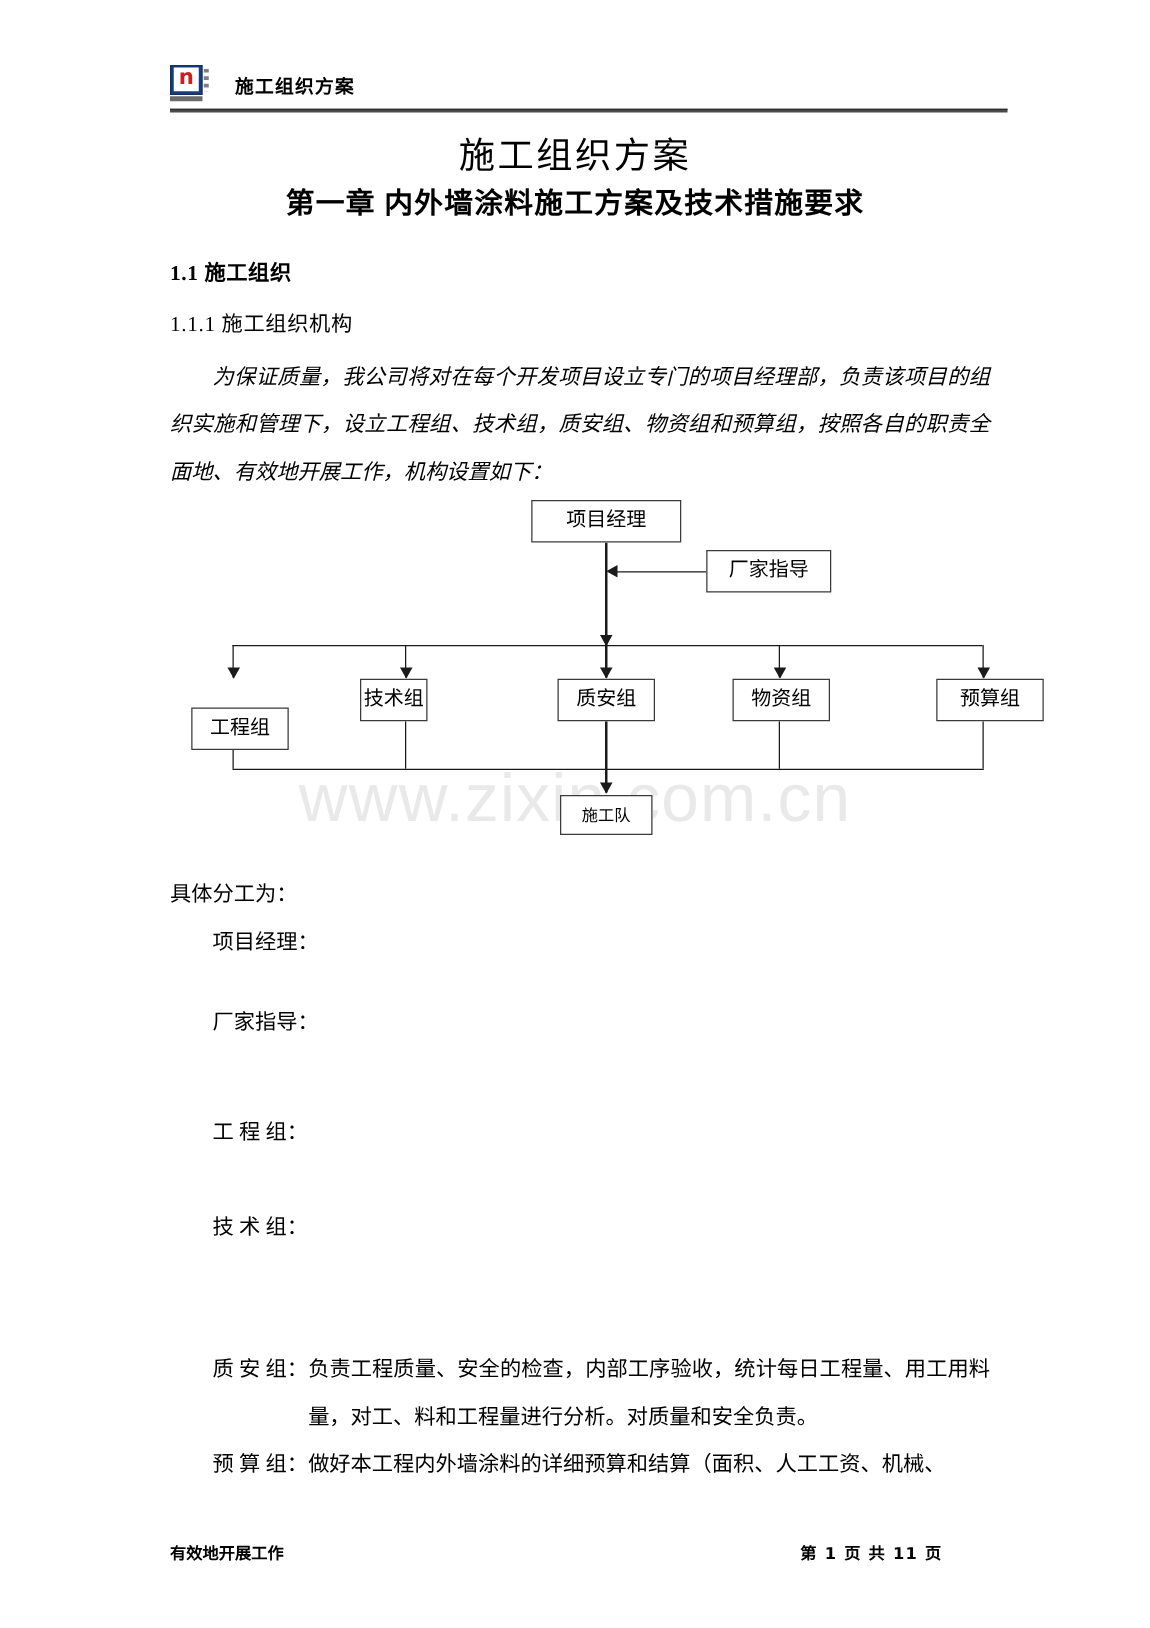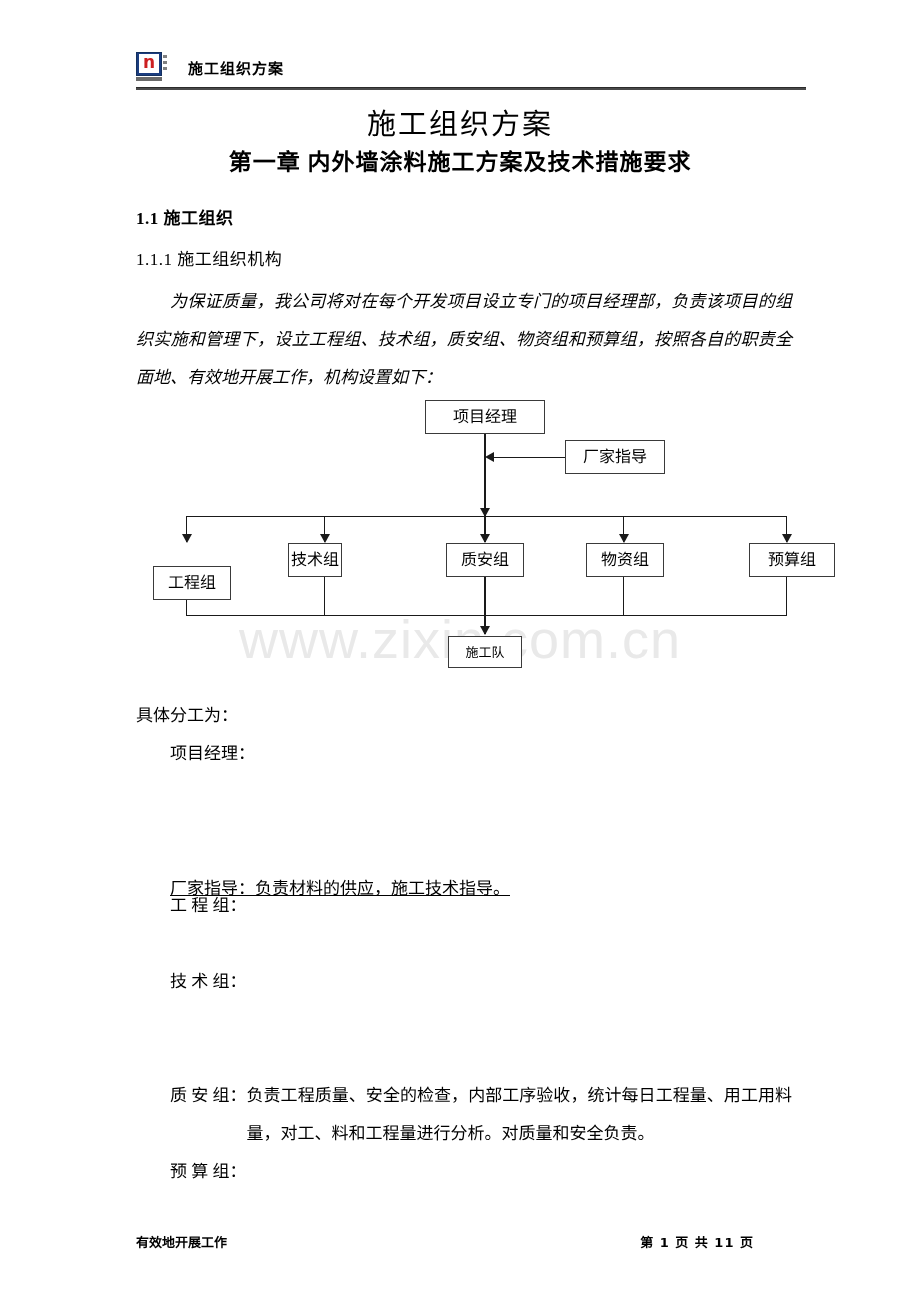--- a/index.html
+++ b/index.html
@@ -203,21 +203,21 @@
     box-sizing: border-box;
     white-space: nowrap;
   }
   .defrow .desc {
     flex: 1 1 auto;
     text-align: justify;
     text-justify: inter-ideograph;
   }
 
   #d-pm    { top: 735px; flex-direction: column; }
-  #d-maker { top: 870px; text-decoration: underline; }
+  #d-maker { top: 799px; }
   #d-eng   { top: 887px; }
   #d-tech  { top: 963px; }
   #d-qa    { top: 1077px; }
   #d-budget{ top: 1153px; }
 
   
   .chart {
     position: absolute;
     left: 136px;
     top: 396px;
@@ -356,38 +356,38 @@
     </div>
 
     <div class="para" id="p-specific">具体分工为：</div>
 
     <div class="defrow" id="d-pm">
       <div class="term">项目经理：</div>
     </div>
 
     <div class="defrow" id="d-maker">
       <div class="term">厂家指导：</div>
-      <div class="desc">负责材料的供应，施工技术指导。</div>
     </div>
 
     <div class="defrow" id="d-eng">
       <div class="term">工 程 组：</div>
     </div>
 
     <div class="defrow" id="d-tech">
       <div class="term">技 术 组：</div>
     </div>
 
     <div class="defrow" id="d-qa">
       <div class="term">质 安 组：</div>
       <div class="desc">负责工程质量、安全的检查，内部工序验收，统计每日工程量、用工用料量，对工、料和工程量进行分析。对质量和安全负责。</div>
     </div>
 
     <div class="defrow" id="d-budget">
       <div class="term">预 算 组：</div>
+      <div class="desc">做好本工程内外墙涂料的详细预算和结算（面积、人工工资、机械、</div>
     </div>
 
     <div class="footer">
       <div>有效地开展工作</div>
       <div class="pageno">第 1 页 共 11 页</div>
     </div>
 
   </div>
 </div>
 

